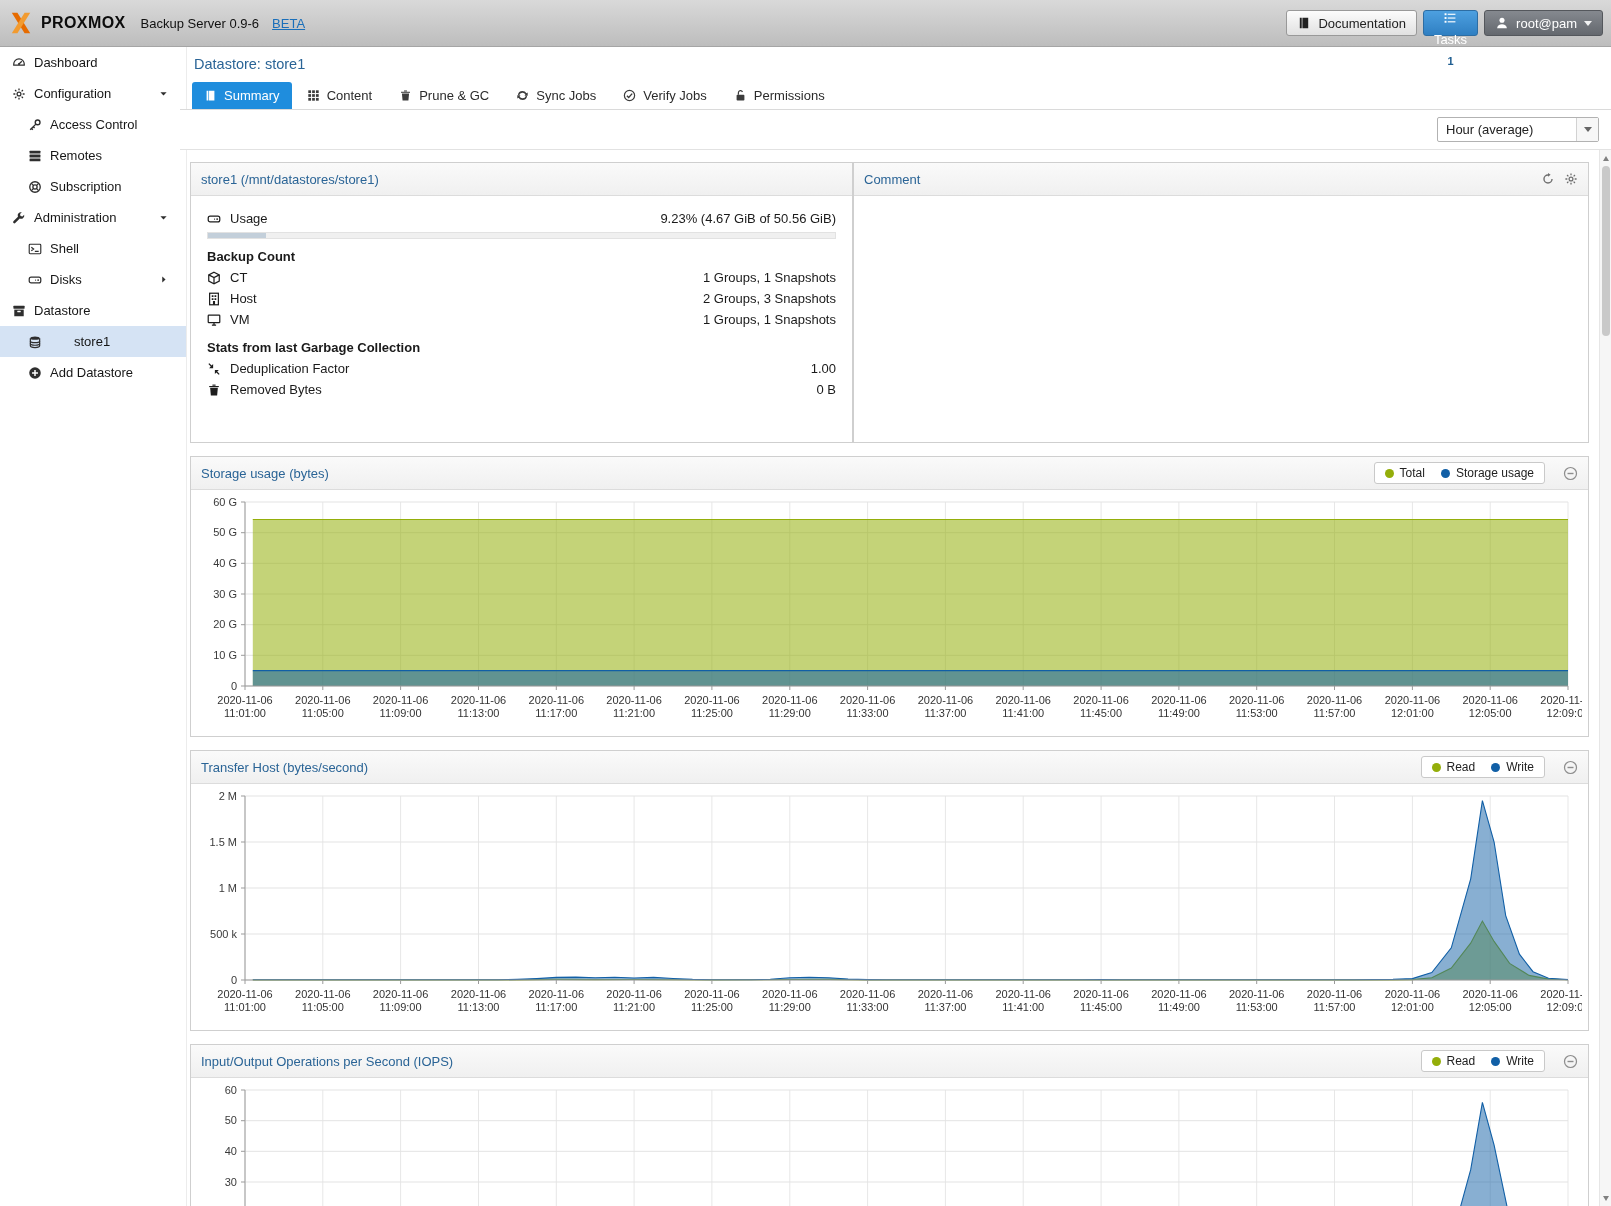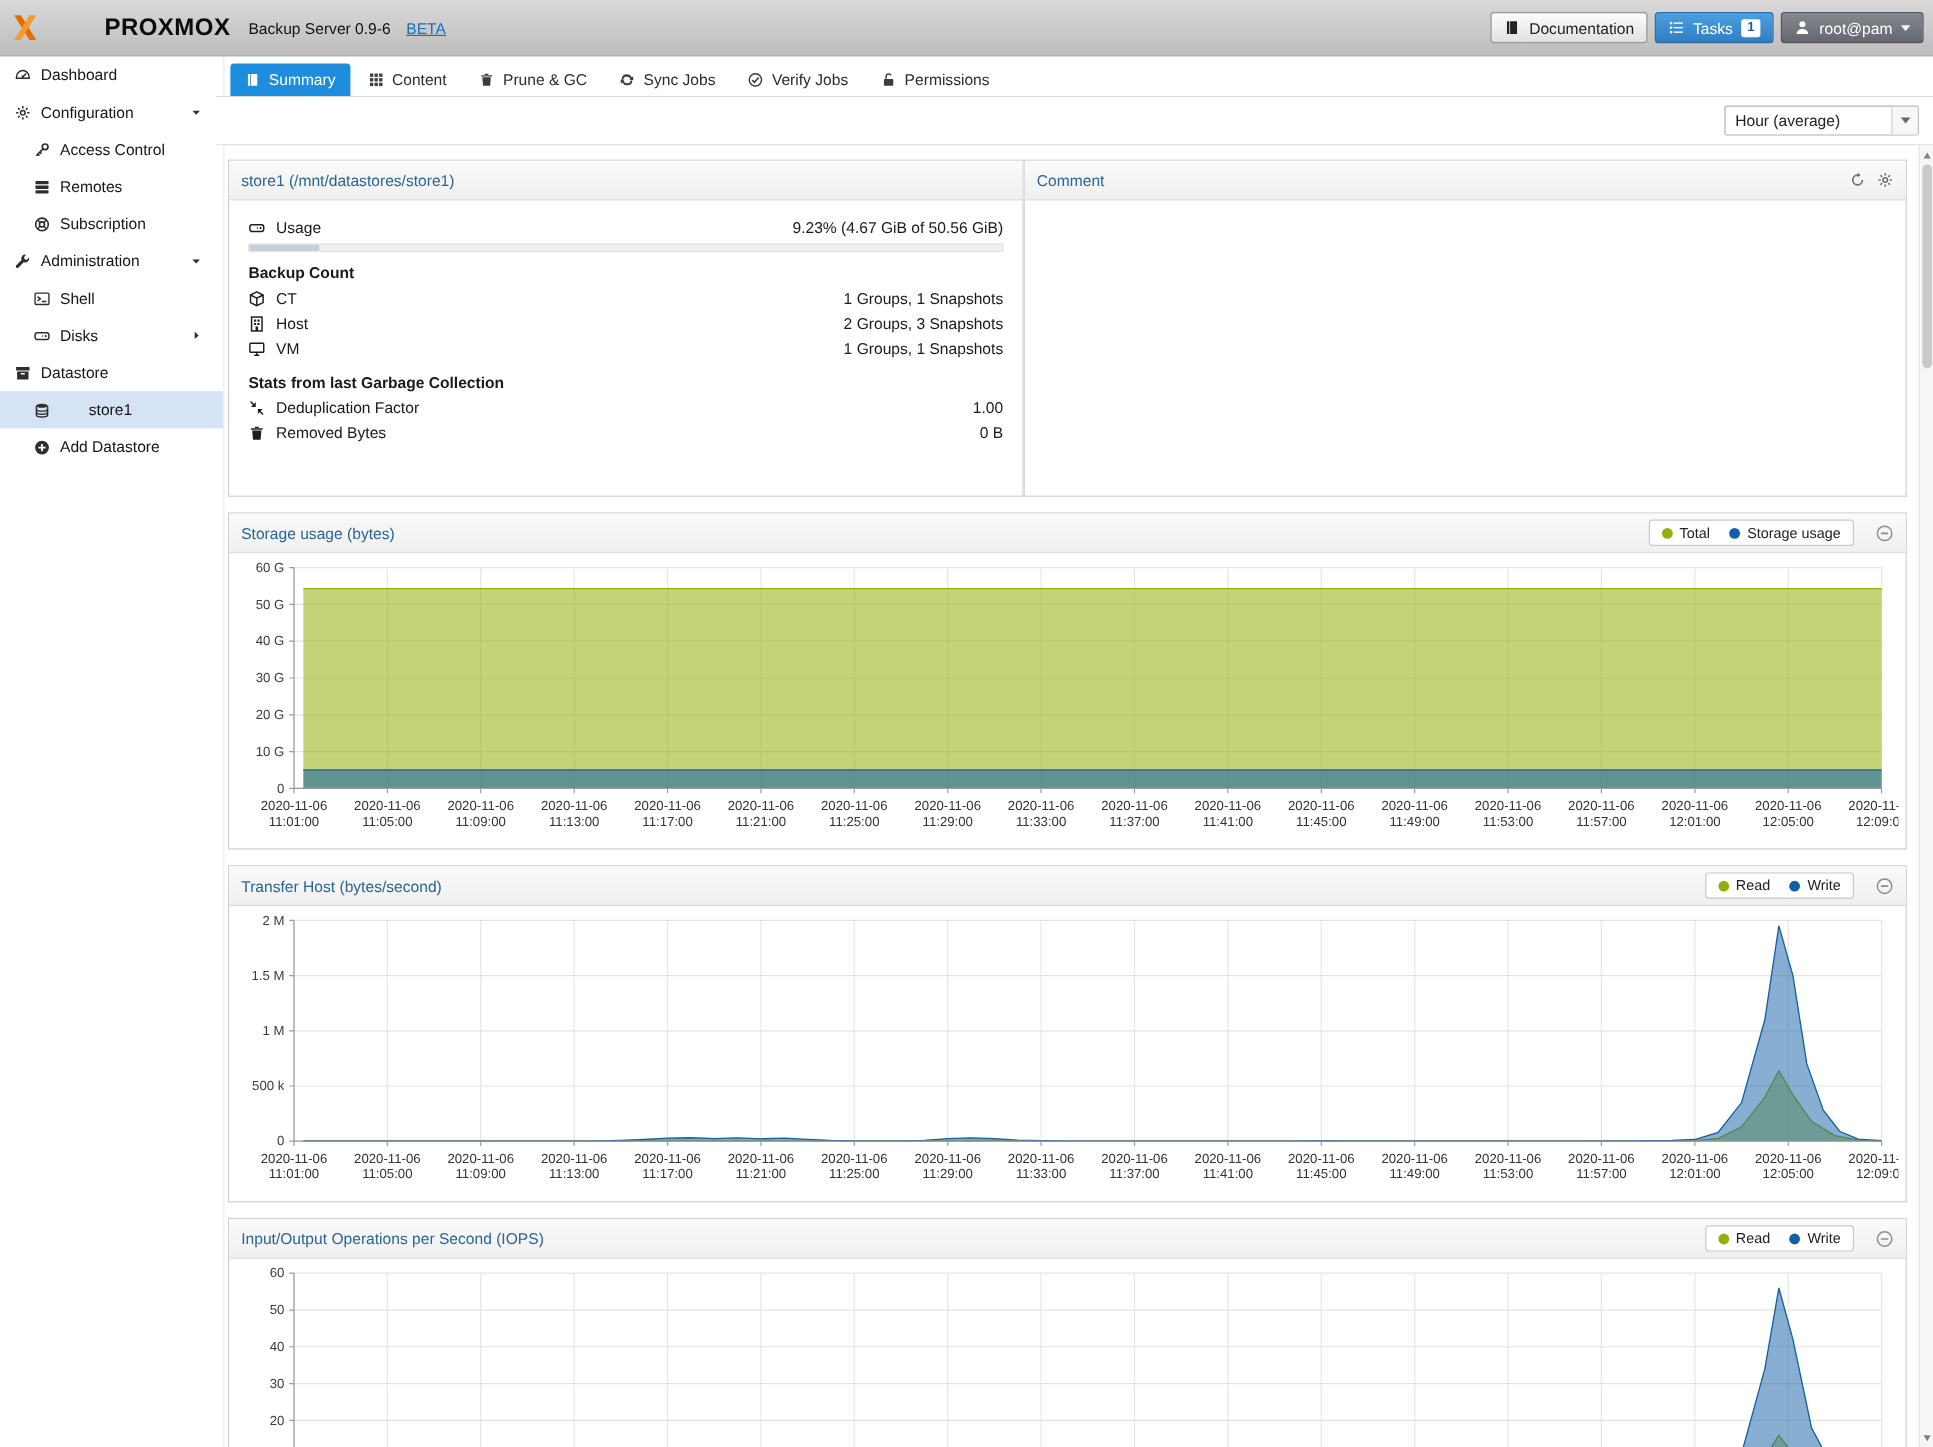--- a/index.html
+++ b/index.html
@@ -5,27 +5,27 @@
   * { box-sizing: border-box; }
   html, body { margin:0; padding:0; width:1611px; height:1206px; overflow:hidden;
     font-family:"Liberation Sans","DejaVu Sans",sans-serif; font-size:13px; color:#1a1a1a; background:#fff; }
 
   
   .header { position:absolute; top:0; left:0; right:0; height:47px;
     background:linear-gradient(#d9d9d9,#bdbdbd); border-bottom:1px solid #a5a5a5;
     display:flex; align-items:center; padding:0 8px; z-index:20; }
   .brand { display:flex; align-items:center; gap:7px; }
   .logo { display:flex; }
-  .brand-name { font-size:20px; font-weight:bold; letter-spacing:.4px; color:#0c0c0c;margin-left:46px; }
+  .brand-name { font-size:16px; font-weight:bold; letter-spacing:.4px; color:#0c0c0c; }
   .product-name { margin-left:8px; font-size:13px; color:#111; }
   .beta-link { margin-left:6px; font-size:13px; color:#1a6fba; text-decoration:underline; cursor:pointer; }
   .header-right { margin-left:auto; display:flex; gap:6px; align-items:center; }
   .hbtn { display:flex; align-items:center; gap:7px; height:26px; padding:0 10px; border-radius:3px;
     font-size:13px; cursor:pointer; border:1px solid #999; background:linear-gradient(#fcfcfc,#e1e1e1); color:#222; }
-  .hbtn-tasks { background:linear-gradient(#4da0e0,#2f7fc2); border-color:#2d6da3; color:#fff; }
+  .hbtn-tasks { background:linear-gradient(#4da0e0,#2f7fc2); border-color:#2d6da3; color:#fff;flex-direction:column; }
   .hbtn-user  { background:linear-gradient(#85898f,#64686e); border-color:#54575c; color:#fff; }
   .badge { background:#fff; color:#1f5e91; font-weight:bold; border-radius:2px; font-size:11px;
     padding:0 5px; line-height:15px; }
   .caret-css { width:0; height:0; border-left:4px solid transparent; border-right:4px solid transparent;
     border-top:5px solid currentColor; opacity:.9; }
 
   
   .icon { display:inline-flex; width:14px; height:14px; flex:none; }
   .icon svg { width:100%; height:100%; display:block; }
 
@@ -270,20 +270,23 @@
         <svg viewBox="0 0 16 16" fill="currentColor">
           <circle cx="8" cy="8" r="6.6"></circle>
           <path d="M8 4.6v6.8M4.6 8h6.8" stroke="#fff" stroke-width="1.7"></path>
         </svg>
       </span>
     <span class="nav-label">Add Datastore</span>
   </div>
 </div>
 
 <div class="main">
+  <div class="page-title-row">
+    <span class="page-title">Datastore: store1</span>
+  </div>
 
   <div class="tabbar">
     <div class="tab active">
       <span class="icon">
           <svg viewBox="0 0 16 16" fill="currentColor">
             <path d="M3.2 2h2.2v12H3.2zM6.2 2h6.6v12H6.2z"></path>
           </svg>
         </span>
       <span>Summary</span>
     </div>

